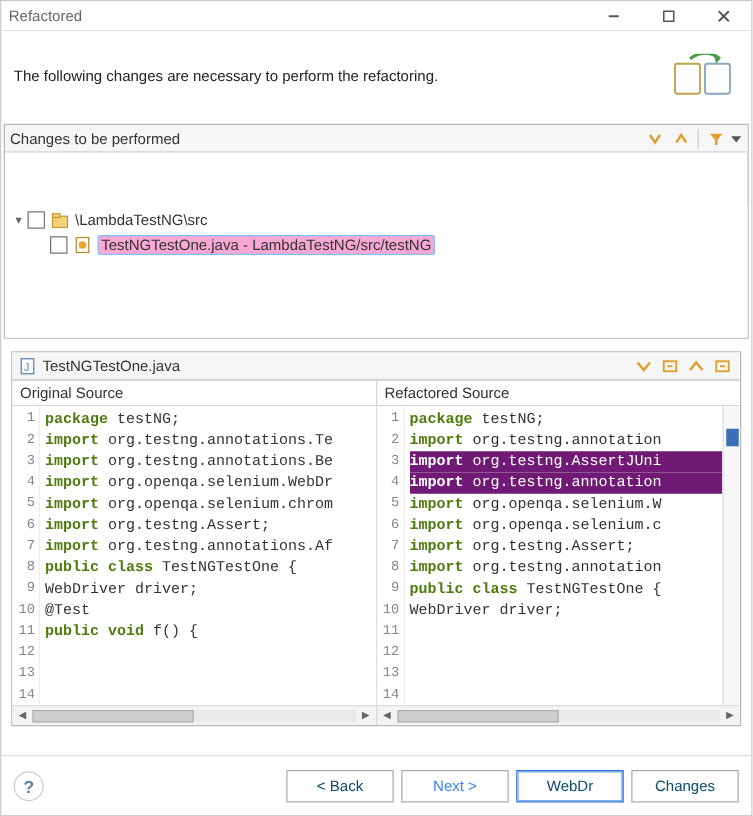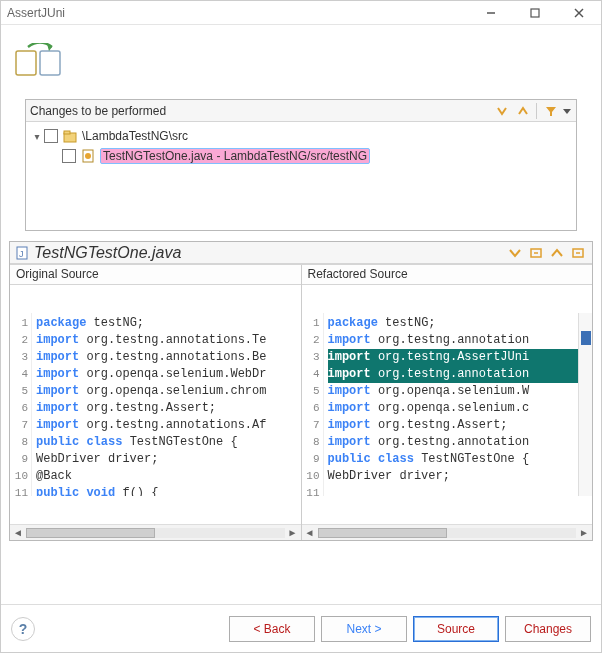--- a/index.html
+++ b/index.html
@@ -33,23 +33,24 @@
   .header {
     display: flex;
     align-items: center;
     padding: 16px 10px 18px 10px;
   }
   .header .msg { flex: 1; font-size: 12px; color: #222; }
   .header-icon { width: 56px; height: 40px; display: flex; align-items: center; justify-content: center; }
   
   .panel {
     border: 1px solid #b9b9b9;
-    margin: 0 24px;
+    margin: 0 2px;
     display: flex;
     flex-direction: column;
+    gap: 40px;
   }
   .panel-header {
     background: #f6f6f6;
     height: 22px;
     display: flex;
     align-items: center;
     padding: 0 4px;
     border-bottom: 1px solid #d5d5d5;
     font-size: 12px;
   }
@@ -85,32 +86,31 @@
     flex-direction: column;
   }
   .compare-title {
     background:#f6f6f6;
     height:22px;
     display:flex; align-items:center;
     padding:0 4px;
     border-bottom:1px solid #d5d5d5;
   }
   .compare-title .cicon { width:16px; height:16px; margin-right:4px; display:flex; align-items:center; justify-content:center; }
-  .compare-title .fname { flex:1; font-size:16px;font-style:italic; }
+  .compare-title .fname { flex:1; font-size:12px; }
   .compare-columns {
     display:flex;
     height: 276px;
     border-top:1px solid #d5d5d5;
   }
   .src-col {
     flex: 1;
     display:flex;
     flex-direction:column;
     min-width:0;
-    gap:28px;
   }
   .src-col + .src-col { border-left:1px solid #ccc; }
   .src-head {
     height:20px; padding:2px 6px;
     border-bottom:1px solid #d5d5d5;
     font-size:12px;
     background:#fdfdfd;
   }
   .code-area {
     flex:1;
@@ -131,22 +131,22 @@
     font-size:11px;
     line-height:17px;
   }
   .lines {
     flex:1;
     padding:2px 0 0 4px;
     line-height:17px;
     white-space:nowrap;
     overflow:hidden;
   }
-  .kw { color:#3b82f6; font-weight:bold; }   
-  .hl { background:#0f766e; color:#fff; }
+  .kw { color:#4d7c0f; font-weight:bold; }   
+  .hl { background:#701a75; color:#fff; }
   .hl .kw { color:#fff; }
   .code-scroll {
     height:16px;
     border-top:1px solid #ddd;
     background:#f3f3f3;
     display:flex; align-items:center;
   }
   .scroll-arrow { width:16px; text-align:center; color:#666; font-size:10px; }
   .scroll-track { flex:1; height:10px; background:#eaeaea; position:relative; }
   .scroll-thumb { position:absolute; left:0; top:0; height:10px; width:50%; background:#cfcfcf; border:1px solid #b0b0b0; }
@@ -174,49 +174,50 @@
     display:flex; align-items:center; justify-content:center;
     color:#5a7fa8; font-size:14px; font-weight:bold;
     margin-right:auto;
   }
   .btn {
     min-width:86px; height:26px;
     border:1px solid #adadad;
     background:#fdfdfd;
     font-size:12px;
     display:flex; align-items:center; justify-content:center;
-    color:#b91c1c;
+    color:#0c4a6e;
   }
   .btn.disabled { color:#3b82f6;text-align:right; }
   .btn.default { border:1px solid #2a6fd6; box-shadow: inset 0 0 0 1px #7fb2f0; }
 </style>
 </head>
 <body>
 
 <div class="titlebar">
-  <span class="title">AssertJUni</span>
+  <span class="title">Refactored</span>
   <div class="winbtn">
     <svg width="10" height="10">
         <line x1="1" y1="5" x2="9" y2="5" stroke="#555" stroke-width="1.5"></line>
       </svg>
   </div>
   <div class="winbtn">
     <svg width="10" height="10">
         <rect x="1" y="1" width="8" height="8" fill="none" stroke="#555" stroke-width="1.2"></rect>
       </svg>
   </div>
   <div class="winbtn">
     <svg width="10" height="10">
         <line x1="1" y1="1" x2="9" y2="9" stroke="#555" stroke-width="1.5"></line>
         <line x1="9" y1="1" x2="1" y2="9" stroke="#555" stroke-width="1.5"></line>
       </svg>
   </div>
 </div>
 
 <div class="header">
+  <div class="msg">The following changes are necessary to perform the refactoring.</div>
   <div class="header-icon">
     <svg width="50" height="36">
       <rect x="2" y="8" width="20" height="24" rx="2" fill="#fff" stroke="#bfa24a" stroke-width="1.5"></rect>
       <rect x="26" y="8" width="20" height="24" rx="2" fill="#fff" stroke="#8aa6c1" stroke-width="1.5"></rect>
       <path d="M14 4 C 22 -2, 30 -2, 38 4" fill="none" stroke="#4a9b4a" stroke-width="2.5"></path>
       <polygon points="38,4 33,1 35,8" fill="#4a9b4a"></polygon>
     </svg>
   </div>
 </div>
 
@@ -319,21 +320,21 @@
             <div><span class="kw">import</span> org.testng.annotations.Te</div>
             <div><span class="kw">import</span> org.testng.annotations.Be</div>
             <div><span class="kw">import</span> org.openqa.selenium.WebDr</div>
             <div><span class="kw">import</span> org.openqa.selenium.chrom</div>
             <div><span class="kw">import</span> org.testng.Assert;</div>
             <div><span class="kw">import</span> org.testng.annotations.Af</div>
             <div></div>
             <div><span class="kw">public</span> <span class="kw">class</span> TestNGTestOne {</div>
             <div>    WebDriver driver;</div>
             <div></div>
-            <div>  @Back</div>
+            <div>  @Test</div>
             <div>  <span class="kw">public</span> <span class="kw">void</span> f() {</div>
           </div>
       </div>
       <div class="code-scroll">
         <div class="scroll-arrow">◄</div>
         <div class="scroll-track">
             <div class="scroll-thumb"></div>
           </div>
         <div class="scroll-arrow">►</div>
       </div>
@@ -371,15 +372,15 @@
         <div class="scroll-arrow">►</div>
       </div>
     </div>
   </div>
 </div>
 
 <div class="footer">
   <div class="help-btn">?</div>
   <div class="btn">&lt; Back</div>
   <div class="btn disabled">Next &gt;</div>
-  <div class="btn default">Source</div>
+  <div class="btn default">WebDr</div>
   <div class="btn">Changes</div>
 </div>
 
 </body></html>

